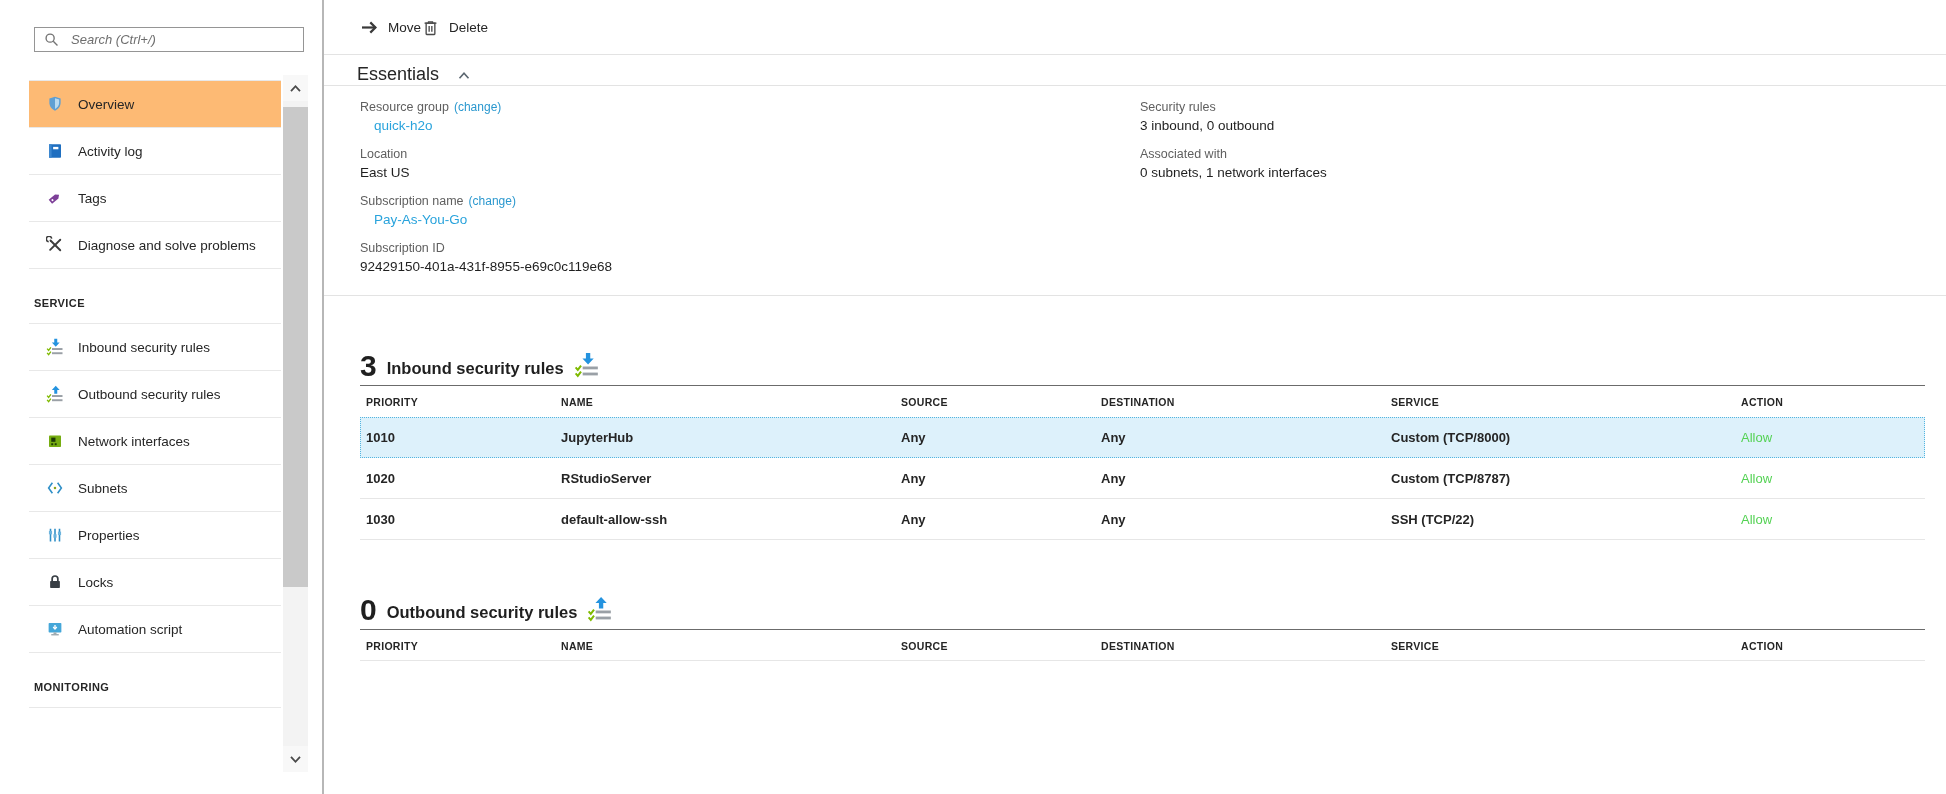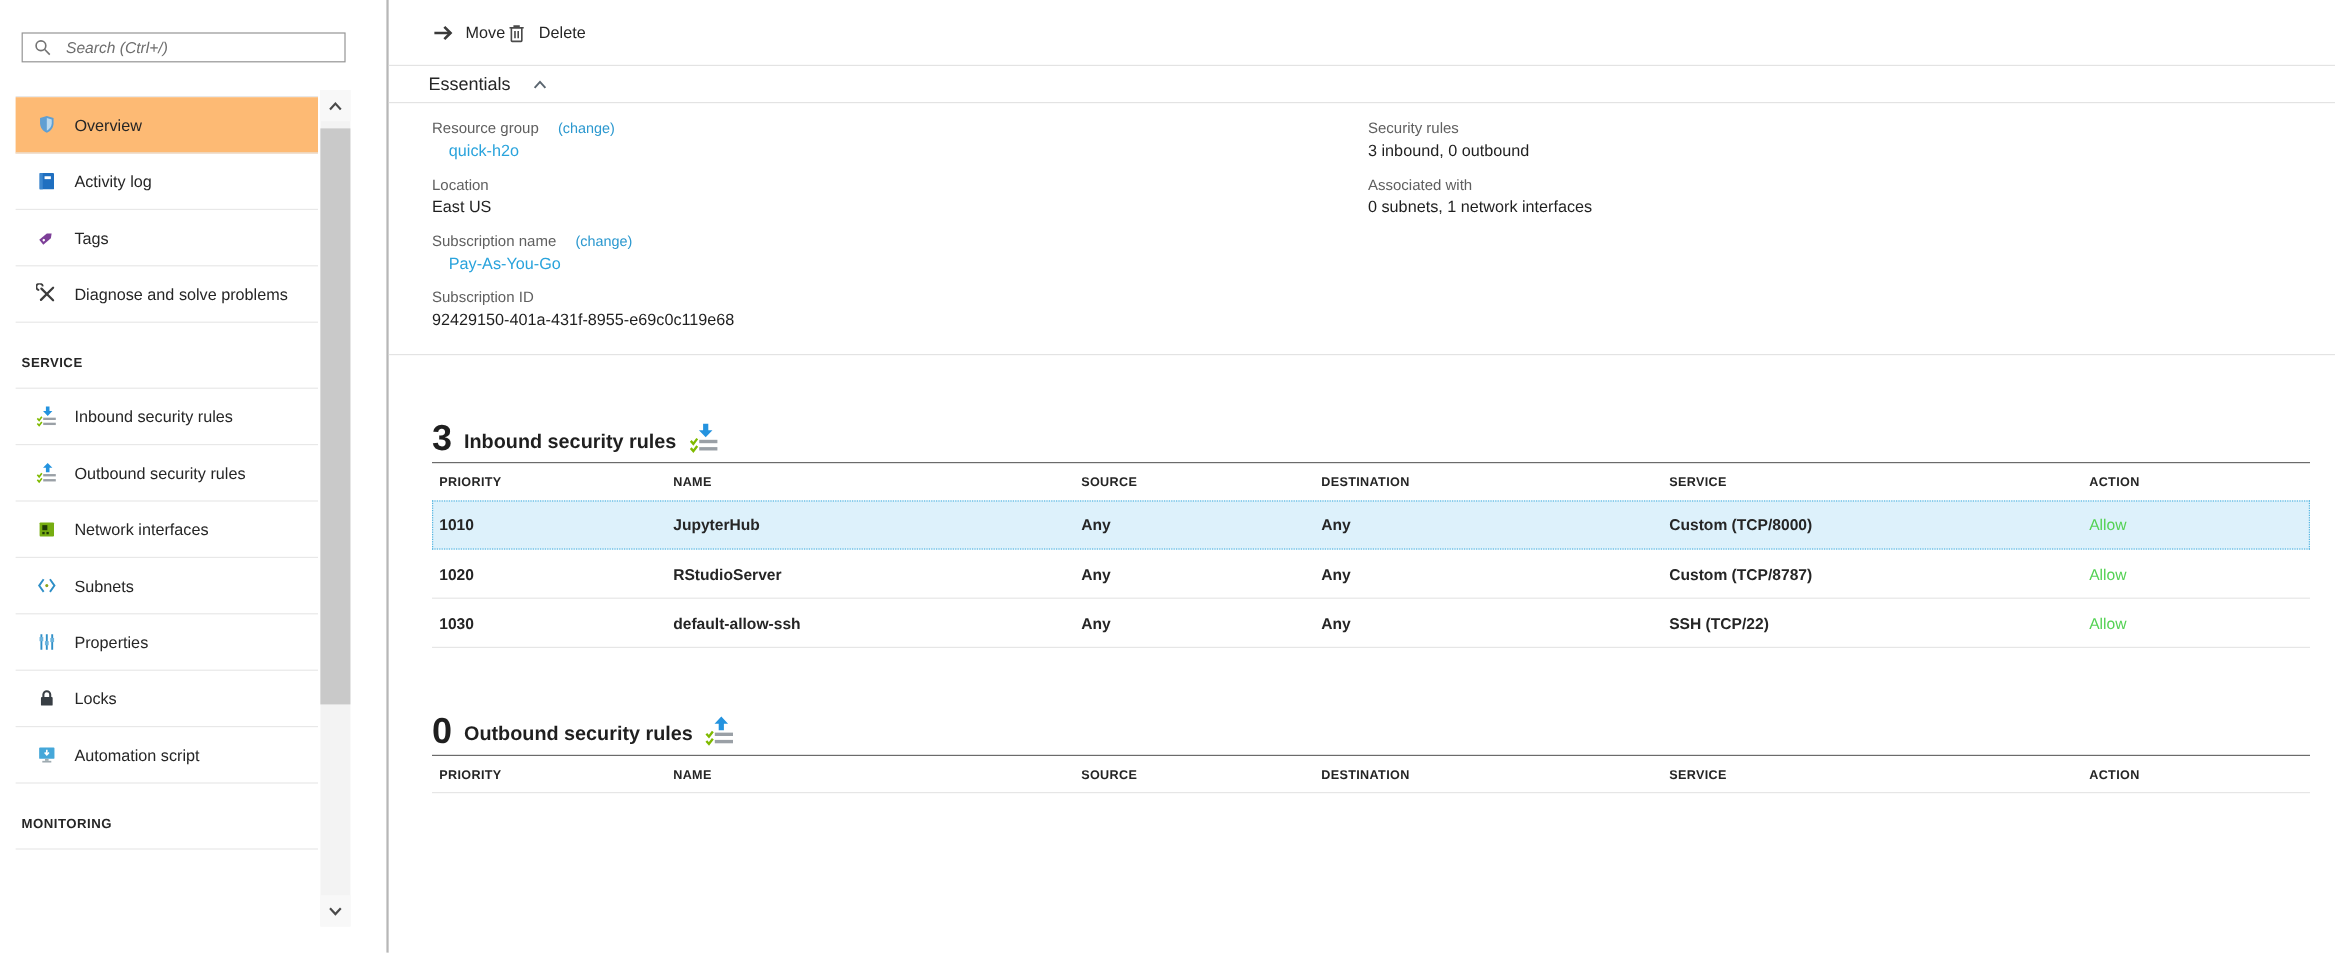--- a/index.html
+++ b/index.html
@@ -3,21 +3,21 @@
 <meta charset="utf-8">
 <style>
   html,body{margin:0;padding:0;}
   body{
     width:1946px;height:794px;position:relative;overflow:hidden;
     background:#ffffff;color:#252525;
     font-family:"Liberation Sans", sans-serif;
     -webkit-font-smoothing:antialiased;
   }
   
-  .sidebar{position:absolute;left:0;top:0;width:322px;height:710px;background:#fff;}
+  .sidebar{position:absolute;left:16px;top:0;width:322px;height:710px;background:#fff;}
   .v-divider{position:absolute;left:322px;top:0;width:2px;height:794px;background:#b7b7b7;}
   .search-box{
     position:absolute;left:18px;top:27px;width:270px;height:25px;box-sizing:border-box;
     border:1px solid #959595;display:flex;align-items:center;gap:8px;padding:0 8px;background:#fff;
   }
   .search-box input{
     border:none;outline:none;flex:1;font-size:13px;background:transparent;
     font-family:"Liberation Sans", sans-serif;color:#333;
   }
   .search-box input::placeholder{color:#6e6e6e;font-style:italic;}
@@ -39,26 +39,26 @@
   .sb-up{top:0;}
   .sb-down{bottom:0;}
   .sb-thumb{position:absolute;left:0;top:32px;width:25px;height:480px;background:#c9c9c9;}
   
   .main{position:absolute;left:324px;top:0;width:1622px;height:794px;background:#fff;}
   .toolbar{height:55px;display:flex;align-items:center;padding-left:36px;box-sizing:border-box;border-bottom:1px solid #e3e3e3;}
   .tool-btn{display:flex;align-items:center;gap:9px;font-size:13.5px;color:#262626;cursor:default;}
   .icon18{width:19px;height:19px;display:inline-block;}
   .icon18 svg{width:100%;height:100%;display:block;}
   .essentials-header{
-    height:30px;display:flex;align-items:center;gap:18px;padding-left:33px;
-    border-bottom:1px solid #e3e3e3;font-size:15px;color:#262626;
+    height:30px;display:flex;align-items:flex-end;gap:18px;padding-left:33px;
+    border-bottom:1px solid #e3e3e3;font-size:18px;color:#262626;
   }
   .essentials-body{position:relative;height:210px;box-sizing:border-box;padding:12px 0 0 36px;border-bottom:1px solid #e3e3e3;}
   .ess-pair{margin-bottom:9px;}
-  .ess-label{font-size:12.5px;color:#5f5f5f;line-height:18px;display:flex;gap:16px;align-items:baseline;}
+  .ess-label{font-size:12.5px;color:#5f5f5f;line-height:18px;display:flex;gap:5px;align-items:baseline;}
   .ess-value{font-size:13.5px;color:#1f1f1f;line-height:20px;}
   .ess-right{position:absolute;left:816px;top:12px;}
   .link{color:#29a3dc;cursor:pointer;margin-left:14px;}
   .change-link{color:#2b98cf;font-size:12px;cursor:pointer;}
   .sections{padding:0 21px 0 36px;}
   .section{margin-top:56px;}
   .section-heading{display:flex;align-items:flex-end;gap:10px;padding-bottom:6px;border-bottom:1px solid #6b6b6b;}
   .count{font-size:30px;font-weight:bold;line-height:26px;color:#1f1f1f;}
   .section-title{font-size:16.5px;font-weight:bold;color:#1f1f1f;padding-bottom:1px;}
   .icon26{width:26px;height:26px;display:inline-block;margin-bottom:1px;}

